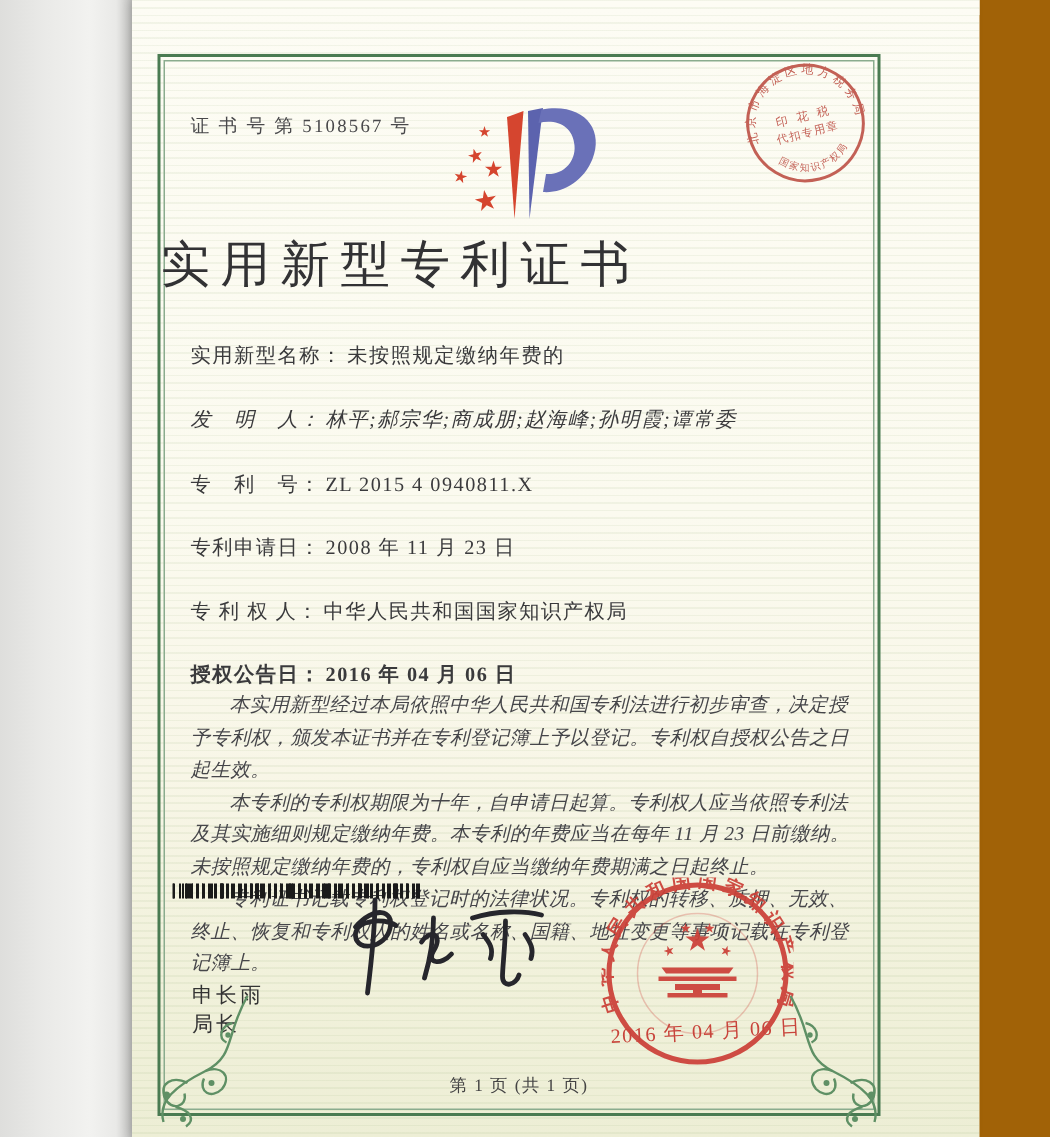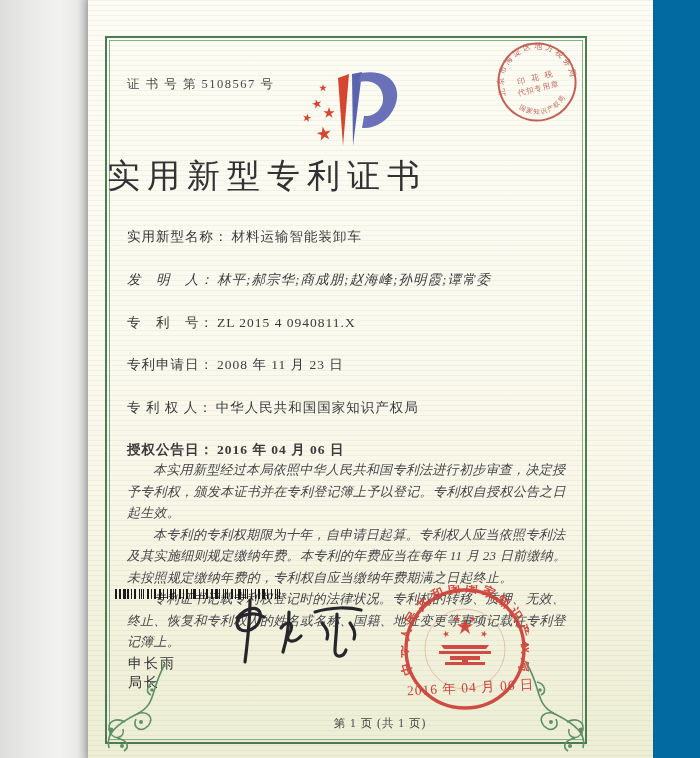--- a/index.html
+++ b/index.html
@@ -1,18 +1,18 @@
 <!DOCTYPE html>
 <html><head>
 <meta charset="utf-8">
 <style>
   html,body{margin:0;padding:0;}
   body{width:700px;height:758px;background:#ffffff;overflow:hidden;
        font-family:"Liberation Serif","DejaVu Serif",serif;}
-  .scan{position:relative;width:700px;height:758px;background:#0369a1;}
+  .scan{position:relative;width:700px;height:758px;background:#a16207;}
 
   
   .spine{position:absolute;left:0;top:0;width:88px;height:758px;
     background:linear-gradient(90deg,#dededc 0%,#eaeae8 35%,#f2f2f0 68%,#e9e9e7 88%,#cfcfcd 96%,#bcbcba 100%);}
   .top-edge{position:absolute;left:88px;top:0;width:565px;height:10px;background:#f0f0ee;}
 
   
   .paper{position:absolute;left:88px;top:0;width:565px;height:758px;
     background:
       repeating-linear-gradient(180deg, rgba(141,170,112,0.10) 0px, rgba(141,170,112,0.10) 1px, rgba(0,0,0,0) 1px, rgba(0,0,0,0) 5px),
@@ -50,21 +50,21 @@
       repeating-linear-gradient(90deg,rgba(0,0,0,0) 0px,rgba(0,0,0,0) 9px,#1a1a1a 9px,#1a1a1a 11.5px,rgba(0,0,0,0) 11.5px,rgba(0,0,0,0) 23px);}
 
   .signer-title{left:21px;top:592px;font-size:14px;color:#333;letter-spacing:2px;margin-top:44px;}
   .signer-name{left:21px;top:617px;font-size:14px;color:#333;letter-spacing:2px;}
   .signature{left:102px;top:558px;width:162px;height:82px;}
 
   .issue-seal{left:294px;top:547px;width:128px;height:128px;opacity:.93;}
   .seal-date{left:300px;top:641px;font-size:13.5px;color:#c8443b;letter-spacing:1px;
              transform:rotate(-3deg);z-index:3;white-space:nowrap;}
 
-  .footer{left:0;top:678px;width:100%;text-align:center;font-size:11.5px;color:#444;letter-spacing:1px;padding-left:34px;}
+  .footer{left:0;top:678px;width:100%;text-align:center;font-size:11.5px;color:#444;letter-spacing:1px;}
 
   .ornament{width:76px;height:94px;z-index:2;}
   .orn-bl{left:-12px;top:622px;}
   .orn-br{left:414px;top:622px;transform:scaleX(-1);}
 </style>
 </head>
 <body>
 
 <div class="scan">
   <div class="spine"></div>
@@ -104,21 +104,21 @@
         <text x="0" y="-2" text-anchor="middle" fill="#bf5449" font-size="8" letter-spacing="2">印 花 税</text>
         <text x="0" y="9" text-anchor="middle" fill="#bf5449" font-size="7.5" letter-spacing="1">代扣专用章</text>
         <text fill="#bf5449" font-size="6.5" letter-spacing="1.2">
           <textPath href="#taxBot" startOffset="50%" text-anchor="middle">国家知识产权局</textPath>
         </text>
       </svg>
 
       <div class="abs title">实用新型专利证书</div>
 
       <div class="abs field f0">
-        <span class="lbl">实用新型名称：</span><span class="val">材料运输智能装卸车</span>
+        <span class="lbl">实用新型名称：</span><span class="val">未按照规定缴纳年费的</span>
       </div>
       <div class="abs field f1">
         <span class="lbl">发　明　人：</span><span class="val">林平;郝宗华;商成朋;赵海峰;孙明霞;谭常委</span>
       </div>
       <div class="abs field f2">
         <span class="lbl">专　利　号：</span><span class="val">ZL 2015 4 0940811.X</span>
       </div>
       <div class="abs field f3">
         <span class="lbl">专利申请日：</span><span class="val">2008 年 11 月 23 日</span>
       </div>

